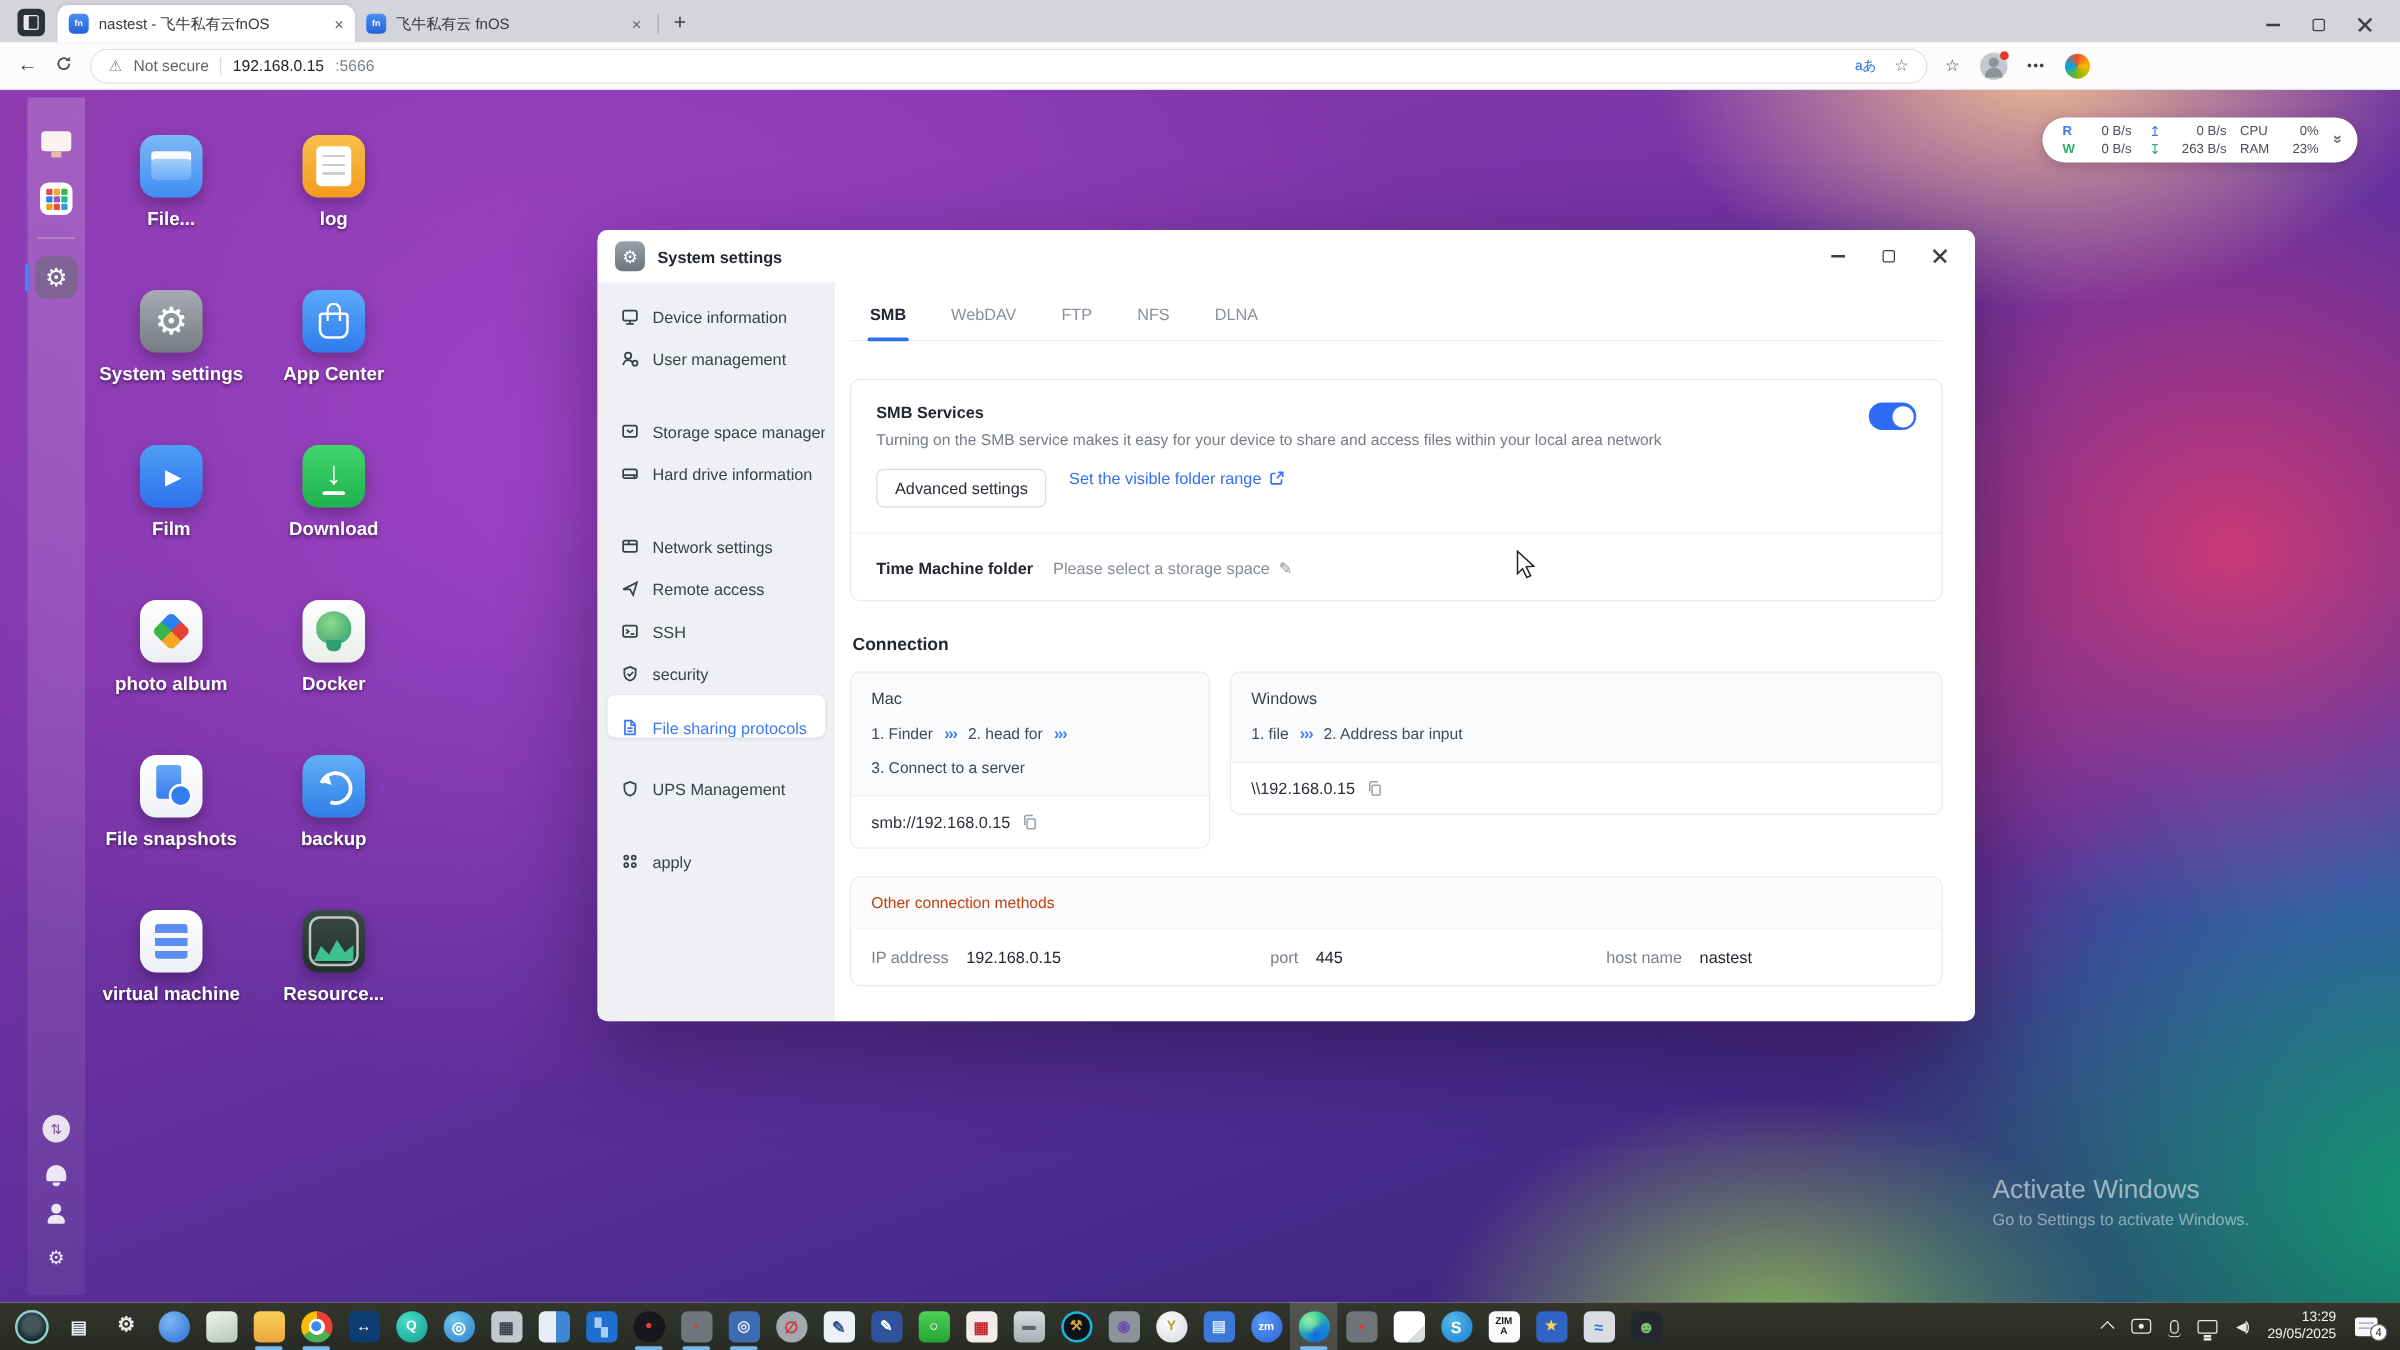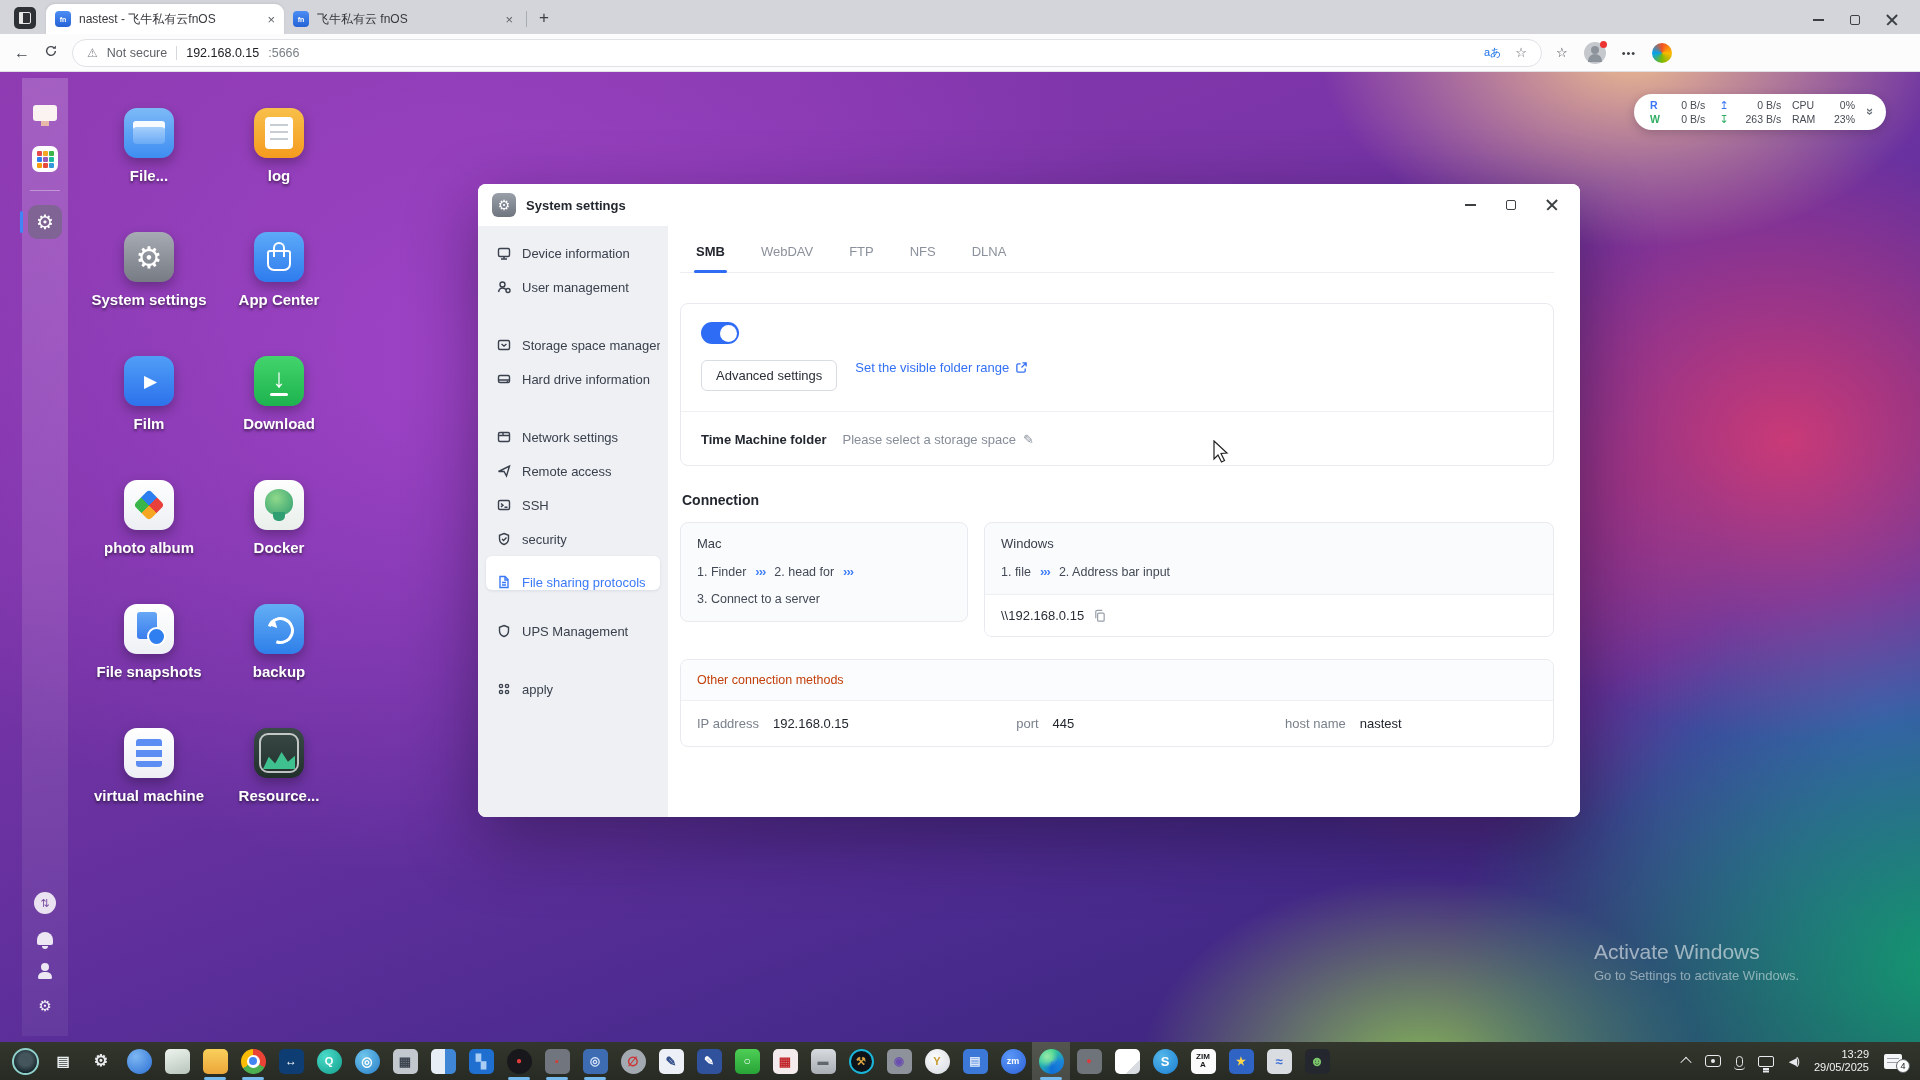--- a/index.html
+++ b/index.html
@@ -70,21 +70,21 @@
   .dock-spacer{flex:1;}
   .d-sm{color:rgba(255,255,255,.92);font-size:13px;margin:9px 0;display:flex;align-items:center;justify-content:center;}
   .d-transfer{width:22px;height:22px;border-radius:50%;background:rgba(255,255,255,.85);color:#7a4fa0;font-size:11px;}
   .d-bell{width:16px;height:13px;background:rgba(255,255,255,.88);border-radius:8px 8px 2px 2px;position:relative;}
   .d-bell::after{content:"";position:absolute;left:5px;bottom:-4px;width:6px;height:3px;border-radius:0 0 3px 3px;background:rgba(255,255,255,.88);}
   .d-person{position:relative;width:18px;height:16px;}
   .d-person::before{content:"";position:absolute;left:5px;top:0;width:8px;height:8px;border-radius:50%;background:rgba(255,255,255,.88);}
   .d-person::after{content:"";position:absolute;left:2px;top:9px;width:14px;height:7px;border-radius:7px 7px 2px 2px;background:rgba(255,255,255,.88);}
 
   
-  .dgrid{position:absolute;left:84px;top:36px;display:grid;grid-template-columns:130px 130px;grid-auto-rows:124px;justify-items:center;}
+  .dgrid{position:absolute;left:72px;top:36px;display:grid;grid-template-columns:130px 130px;grid-auto-rows:124px;justify-items:center;}
   .dicon{display:flex;flex-direction:column;align-items:center;width:100%;}
   .dlabel{margin-top:9px;font-size:15px;font-weight:bold;color:#fff;text-shadow:0 1.5px 3px rgba(0,0,0,.55);white-space:nowrap;}
   .tile{width:50px;height:50px;border-radius:13px;position:relative;box-shadow:0 5px 12px rgba(0,0,0,.28);overflow:hidden;}
   .k-folder{background:linear-gradient(180deg,#7cb9f7,#3e8df2);}
   .k-folder::before{content:"";position:absolute;left:9px;right:9px;top:13px;height:9px;background:#fff;border-radius:3px;opacity:.95;}
   .k-folder::after{content:"";position:absolute;left:9px;right:9px;top:19px;height:17px;background:linear-gradient(180deg,#a5cffb,#6aaaf6);border-radius:4px;}
   .k-log{background:linear-gradient(180deg,#f8c04a,#f59b1f);}
   .k-log::before{content:"";position:absolute;left:11px;right:11px;top:9px;bottom:9px;background:#fff;border-radius:4px;}
   .k-log::after{content:"";position:absolute;left:16px;right:16px;top:16px;height:20px;background:repeating-linear-gradient(180deg,#c8cdd4 0 2px,transparent 2px 7px);}
   .k-settings{background:linear-gradient(180deg,#a7abb3,#767b84);}
@@ -466,20 +466,24 @@
           <div class="ctabs">
             <span class="ctab active">SMB</span>
             <span class="ctab">WebDAV</span>
             <span class="ctab">FTP</span>
             <span class="ctab">NFS</span>
             <span class="ctab">DLNA</span>
           </div>
 
           <div class="card card1">
             <div class="row-flex">
+              <div>
+                <div class="sec-title">SMB Services</div>
+                <div class="sec-desc">Turning on the SMB service makes it easy for your device to share and access files within your local area network</div>
+              </div>
               <div class="toggle on"></div>
             </div>
             <div class="btn-row">
               <button class="btn">Advanced settings</button>
               <span class="link">
                 <span>Set the visible folder range</span>
                 <svg width="13" height="13" viewBox="0 0 14 14" fill="none" stroke="#3370f4" stroke-width="1.4">
                     <path d="M6 3H3.5A1.5 1.5 0 0 0 2 4.5v6A1.5 1.5 0 0 0 3.5 12h6A1.5 1.5 0 0 0 11 10.5V8"></path>
                     <path d="M8 2h4v4M12 2L7 7"></path>
                   </svg>
@@ -503,20 +507,27 @@
                 <div class="cc-line">
                   <span>1. Finder</span>
                   <span class="chev3">›››</span>
                   <span>2. head for</span>
                   <span class="chev3">›››</span>
                 </div>
                 <div class="cc-line">
                   <span>3. Connect to a server</span>
                 </div>
               </div>
+              <div class="cc-foot">
+                <span>smb://192.168.0.15</span>
+                <svg width="13" height="13" viewBox="0 0 14 14" fill="none" stroke="#98a0aa" stroke-width="1.3">
+                    <rect x="5" y="4.5" width="7" height="8.5" rx="1"></rect>
+                    <path d="M3 10V3a1.5 1.5 0 0 1 1.5-1.5H10"></path>
+                  </svg>
+              </div>
             </div>
             <div class="card win-card">
               <div class="cc-head">Windows</div>
               <div class="cc-body">
                 <div class="cc-line">
                   <span>1. file</span>
                   <span class="chev3">›››</span>
                   <span>2. Address bar input</span>
                 </div>
               </div>

